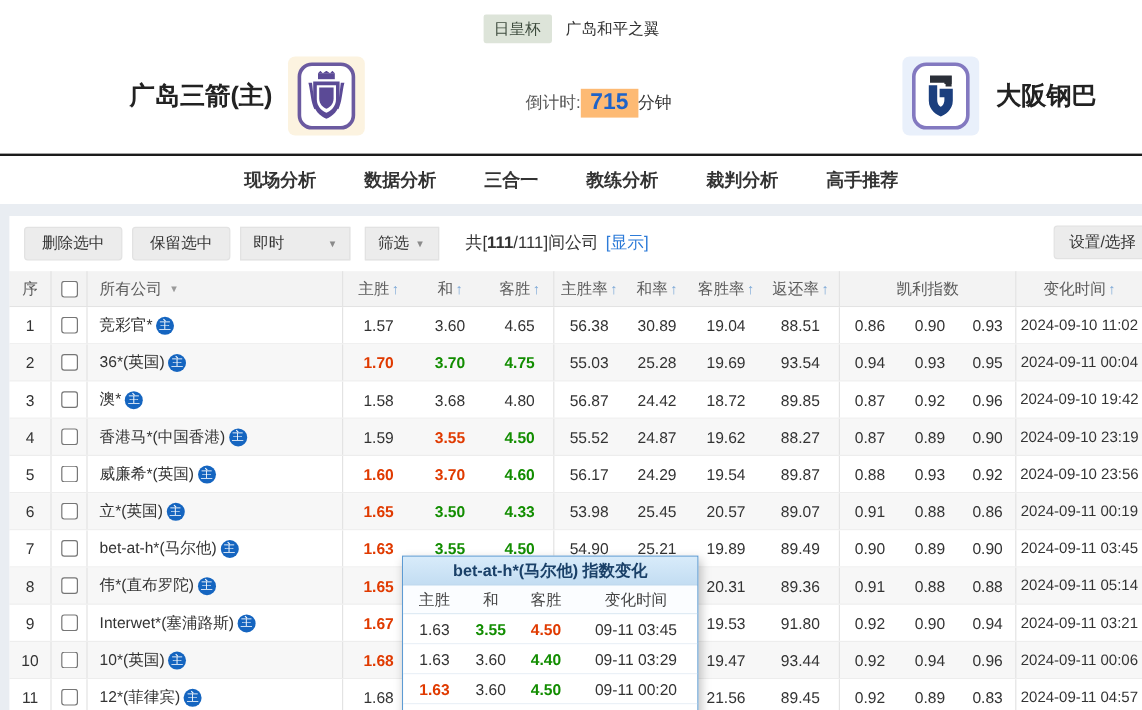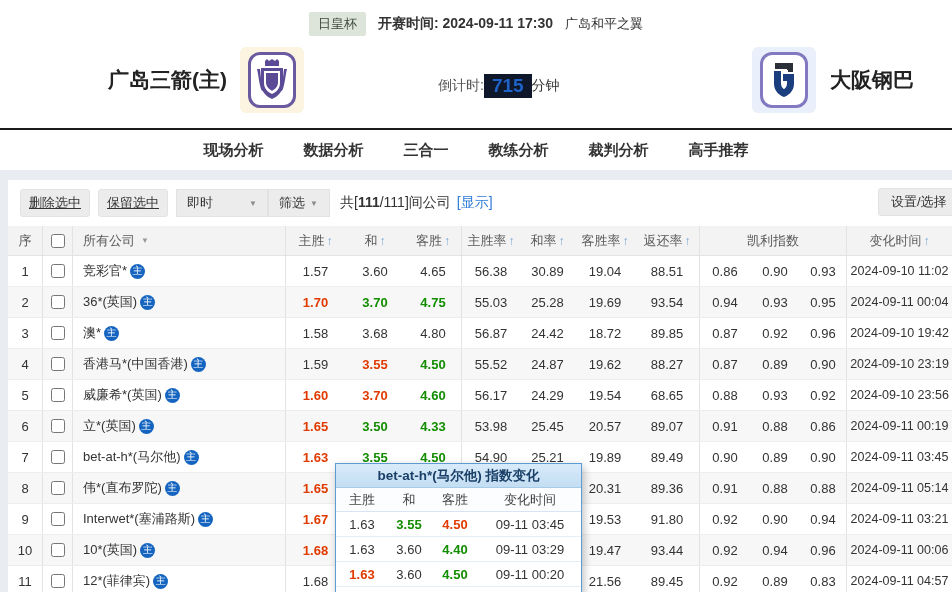--- a/index.html
+++ b/index.html
@@ -17,35 +17,35 @@
   .team-name.home { left:108px; }
   .team-name.away { left:830px; }
   .logo-tile { position:absolute; top:47px; width:64px; height:66px; border-radius:6px; display:flex; align-items:center; justify-content:center; }
   .logo-tile.home { left:240px; background:#fcf3e0; }
   .logo-tile.away { left:752px; background:#e9f0fb; }
   .logo-inner { width:48px; height:56px; background:#fff; border-radius:12px; display:flex; align-items:center; justify-content:center; }
   .logo-inner.home { border:3px solid #6b5aa0; }
   .logo-inner.away { border:3px solid #8379c0; }
   .countdown { position:absolute; left:438px; top:74px; display:flex; align-items:center; gap:0; }
   .cd-label { font-size:14px; color:#555; }
-  .cd-value { background:#0f172a; color:#1e63c8; font-weight:bold; font-size:19px; padding:1px 8px; }
+  .cd-value { background:#fdba74; color:#1e63c8; font-weight:bold; font-size:19px; padding:1px 8px; }
   .cd-unit { font-size:14px; color:#333; }
 
   
   .nav { position:absolute; left:0; top:128px; width:952px; height:42px; background:#fff; border-top:2px solid #1b1b1b; display:flex; align-items:center; justify-content:center; gap:40px; }
   .nav-tab { font-size:15px; font-weight:bold; color:#333; cursor:pointer; }
   .nav-tab.pill { background:#e8470e; color:#fff; padding:7px 14px; border-radius:20px; }
 
   
   .panel { position:absolute; left:8px; top:180px; width:944px; height:412px; background:#fff; }
 
   .toolbar { position:absolute; left:0; top:0; width:100%; height:46px; background:#fff; display:flex; align-items:center; padding-left:12px; }
   .tb-btn { height:28px; background:#ececec; border:1px solid #e2e2e2; border-radius:3px; color:#333; font-size:13px; display:flex; align-items:center; justify-content:center; margin-right:8px; cursor:pointer; }
-  .tb-btn.b1,.tb-btn.b2 { width:70px;text-decoration:underline; }
-  .tb-dd { height:28px; background:#ececec; border:1px solid #e2e2e2; border-radius:0; color:#333; font-size:13px; display:flex; align-items:center; margin-right:0; cursor:pointer; }
+  .tb-btn.b1,.tb-btn.b2 { width:82px; }
+  .tb-dd { height:28px; background:#ececec; border:1px solid #e2e2e2; border-radius:0; color:#333; font-size:13px; display:flex; align-items:center; margin-right:12px; cursor:pointer; }
   .tb-dd.d1 { width:92px; padding:0 10px; justify-content:space-between; }
   .tb-dd.d2 { width:62px; padding:0 10px; gap:5px; }
   .caret { font-size:8px; color:#8a8a8a; }
   .count-text { font-size:14px; color:#333; margin-left:10px; }
   .count-text b { font-weight:bold; }
   .show-link { color:#2d7bd8; font-size:14px; margin-left:6px; cursor:pointer; }
   .settings-btn { position:absolute; left:870px; top:8px; height:28px; width:110px; background:#ececec; border:1px solid #e2e2e2; border-radius:3px; color:#333; font-size:13px; display:flex; align-items:center; padding-left:12px; cursor:pointer; }
 
   
   .tbl { position:absolute; left:0; top:46px; width:944px; }
@@ -75,24 +75,20 @@
   .pc1{width:52px} .pc2{width:42px} .pc3{width:50px} .pc4{width:100px}
 </style>
 </head>
 <body>
 
 <div id="stage">
 
   <div class="match-header">
     <div class="info-bar">
       <span class="league-badge">日皇杯</span>
-      <span>
-        <span class="kick-label">开赛时间:</span>
-        <span class="kick-time">2024-09-11 17:30</span>
-      </span>
       <span class="venue">广岛和平之翼</span>
     </div>
 
     <div class="team-name home">广岛三箭(主)</div>
 
     <div class="logo-tile home">
       <div class="logo-inner home">
         <svg width="34" height="42" viewBox="0 0 34 42">
           <rect x="10" y="2" width="14" height="5" fill="#5b4a96"></rect>
           <path d="M10 2 L12 0 L14 2 L17 0 L20 2 L22 0 L24 2 Z" fill="#5b4a96"></path>
@@ -273,21 +269,21 @@
             <div class="cell cw-cb div">
               <input type="checkbox" style="">
             </div>
             <div class="cell cw-co div left">威廉希*(英国)<div class="co-badge">主</div></div>
             <div class="cell cw-h red">1.60</div>
             <div class="cell cw-d red">3.70</div>
             <div class="cell cw-a div green">4.60</div>
             <div class="cell cw-hr">56.17</div>
             <div class="cell cw-dr">24.29</div>
             <div class="cell cw-ar">19.54</div>
-            <div class="cell cw-rr div">68.65</div>
+            <div class="cell cw-rr div">89.87</div>
             <div class="cell cw-k">0.88</div>
             <div class="cell cw-k">0.93</div>
             <div class="cell cw-k3 div">0.92</div>
             <div class="cell cw-t t-time">2024-09-10 23:56</div>
           </div>
           <div class="trow">
             <div class="cell cw-no div">6</div>
             <div class="cell cw-cb div">
               <input type="checkbox" style="">
             </div>

